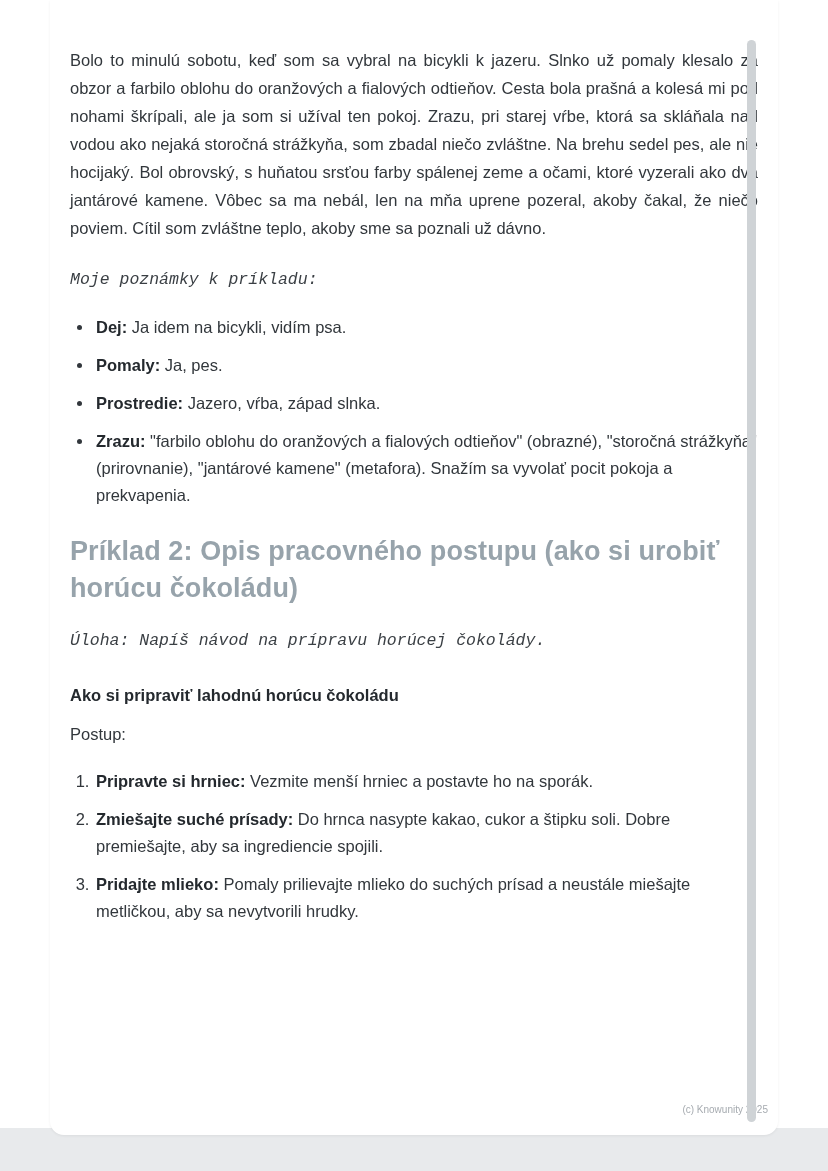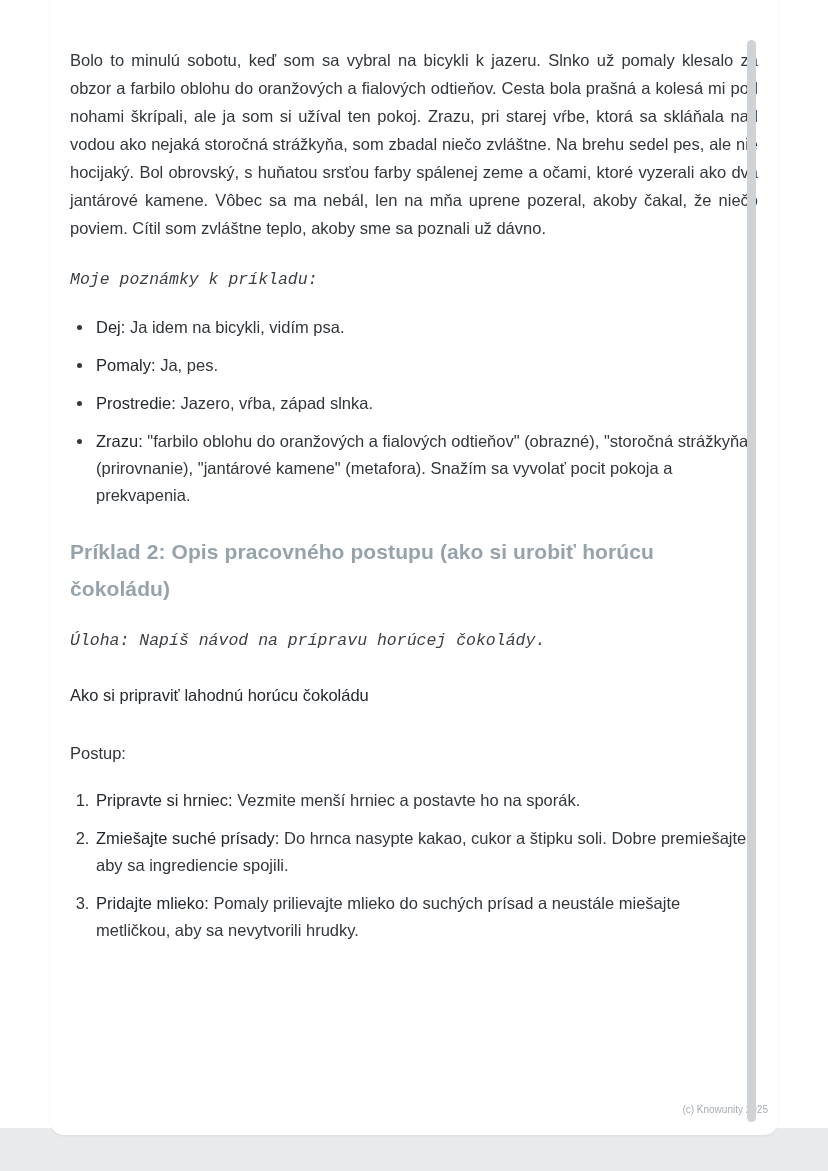--- a/index.html
+++ b/index.html
@@ -62,35 +62,35 @@
   ul.bullets, ol.steps {
     padding-left: 24px;
     margin-bottom: 24px;
   }
   ul.bullets li, ol.steps li {
     margin-bottom: 11px;
     line-height: 27px;
     padding-left: 2px;
   }
   ul.bullets li strong, ol.steps li strong {
-    font-weight: 400;
+    font-weight: 700;
     color: var(--strong-text);
   }
   h2.example-heading {
-    font-size: 21px;
+    font-size: 27px;
     line-height: 37px;
     font-weight: 700;
     color: var(--heading-color);
     margin: 14px 0 20px 0;
     letter-spacing: 0.1px;
   }
   .recipe-title {
-    font-weight: 400;
+    font-weight: 700;
     color: var(--strong-text);
-    margin: 26px 0 30px 0;
+    margin: 26px 0 11px 0;
   }
   .plain-line {
     margin-bottom: 20px;
   }
   .footer {
     position: absolute;
     right: 10px;
     bottom: 20px;
     font-size: 10px;
     color: var(--footer-text);

